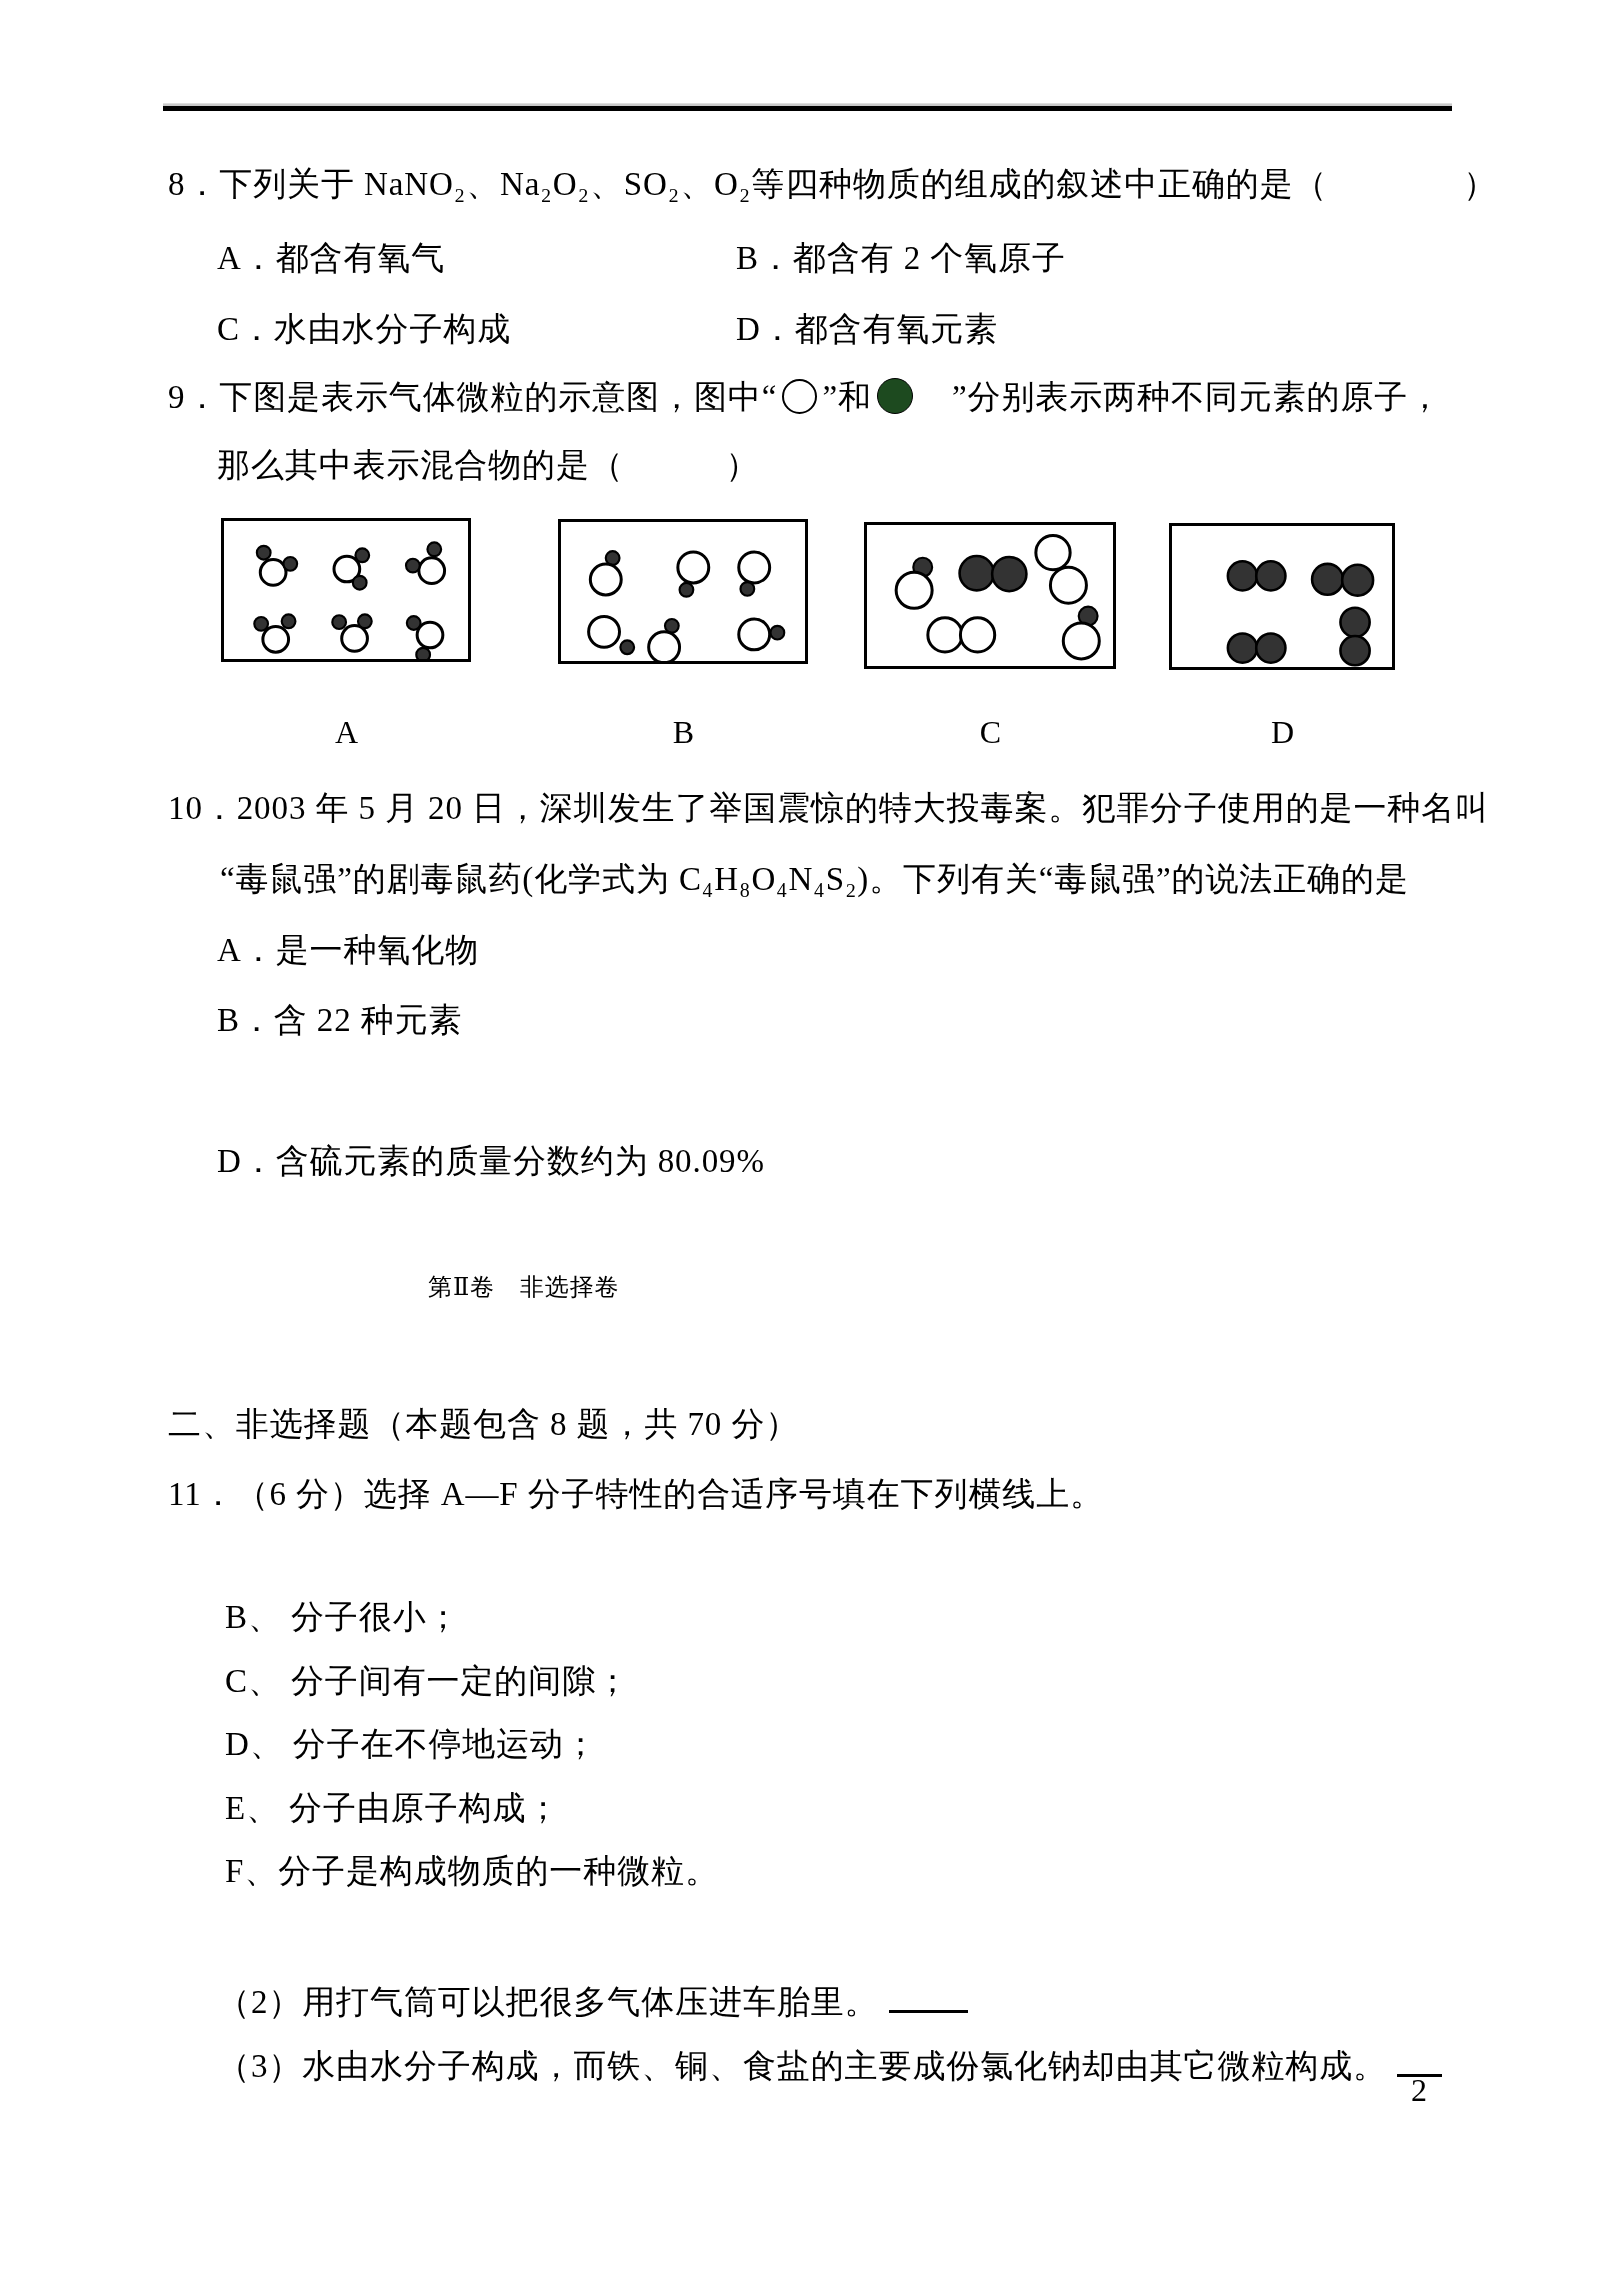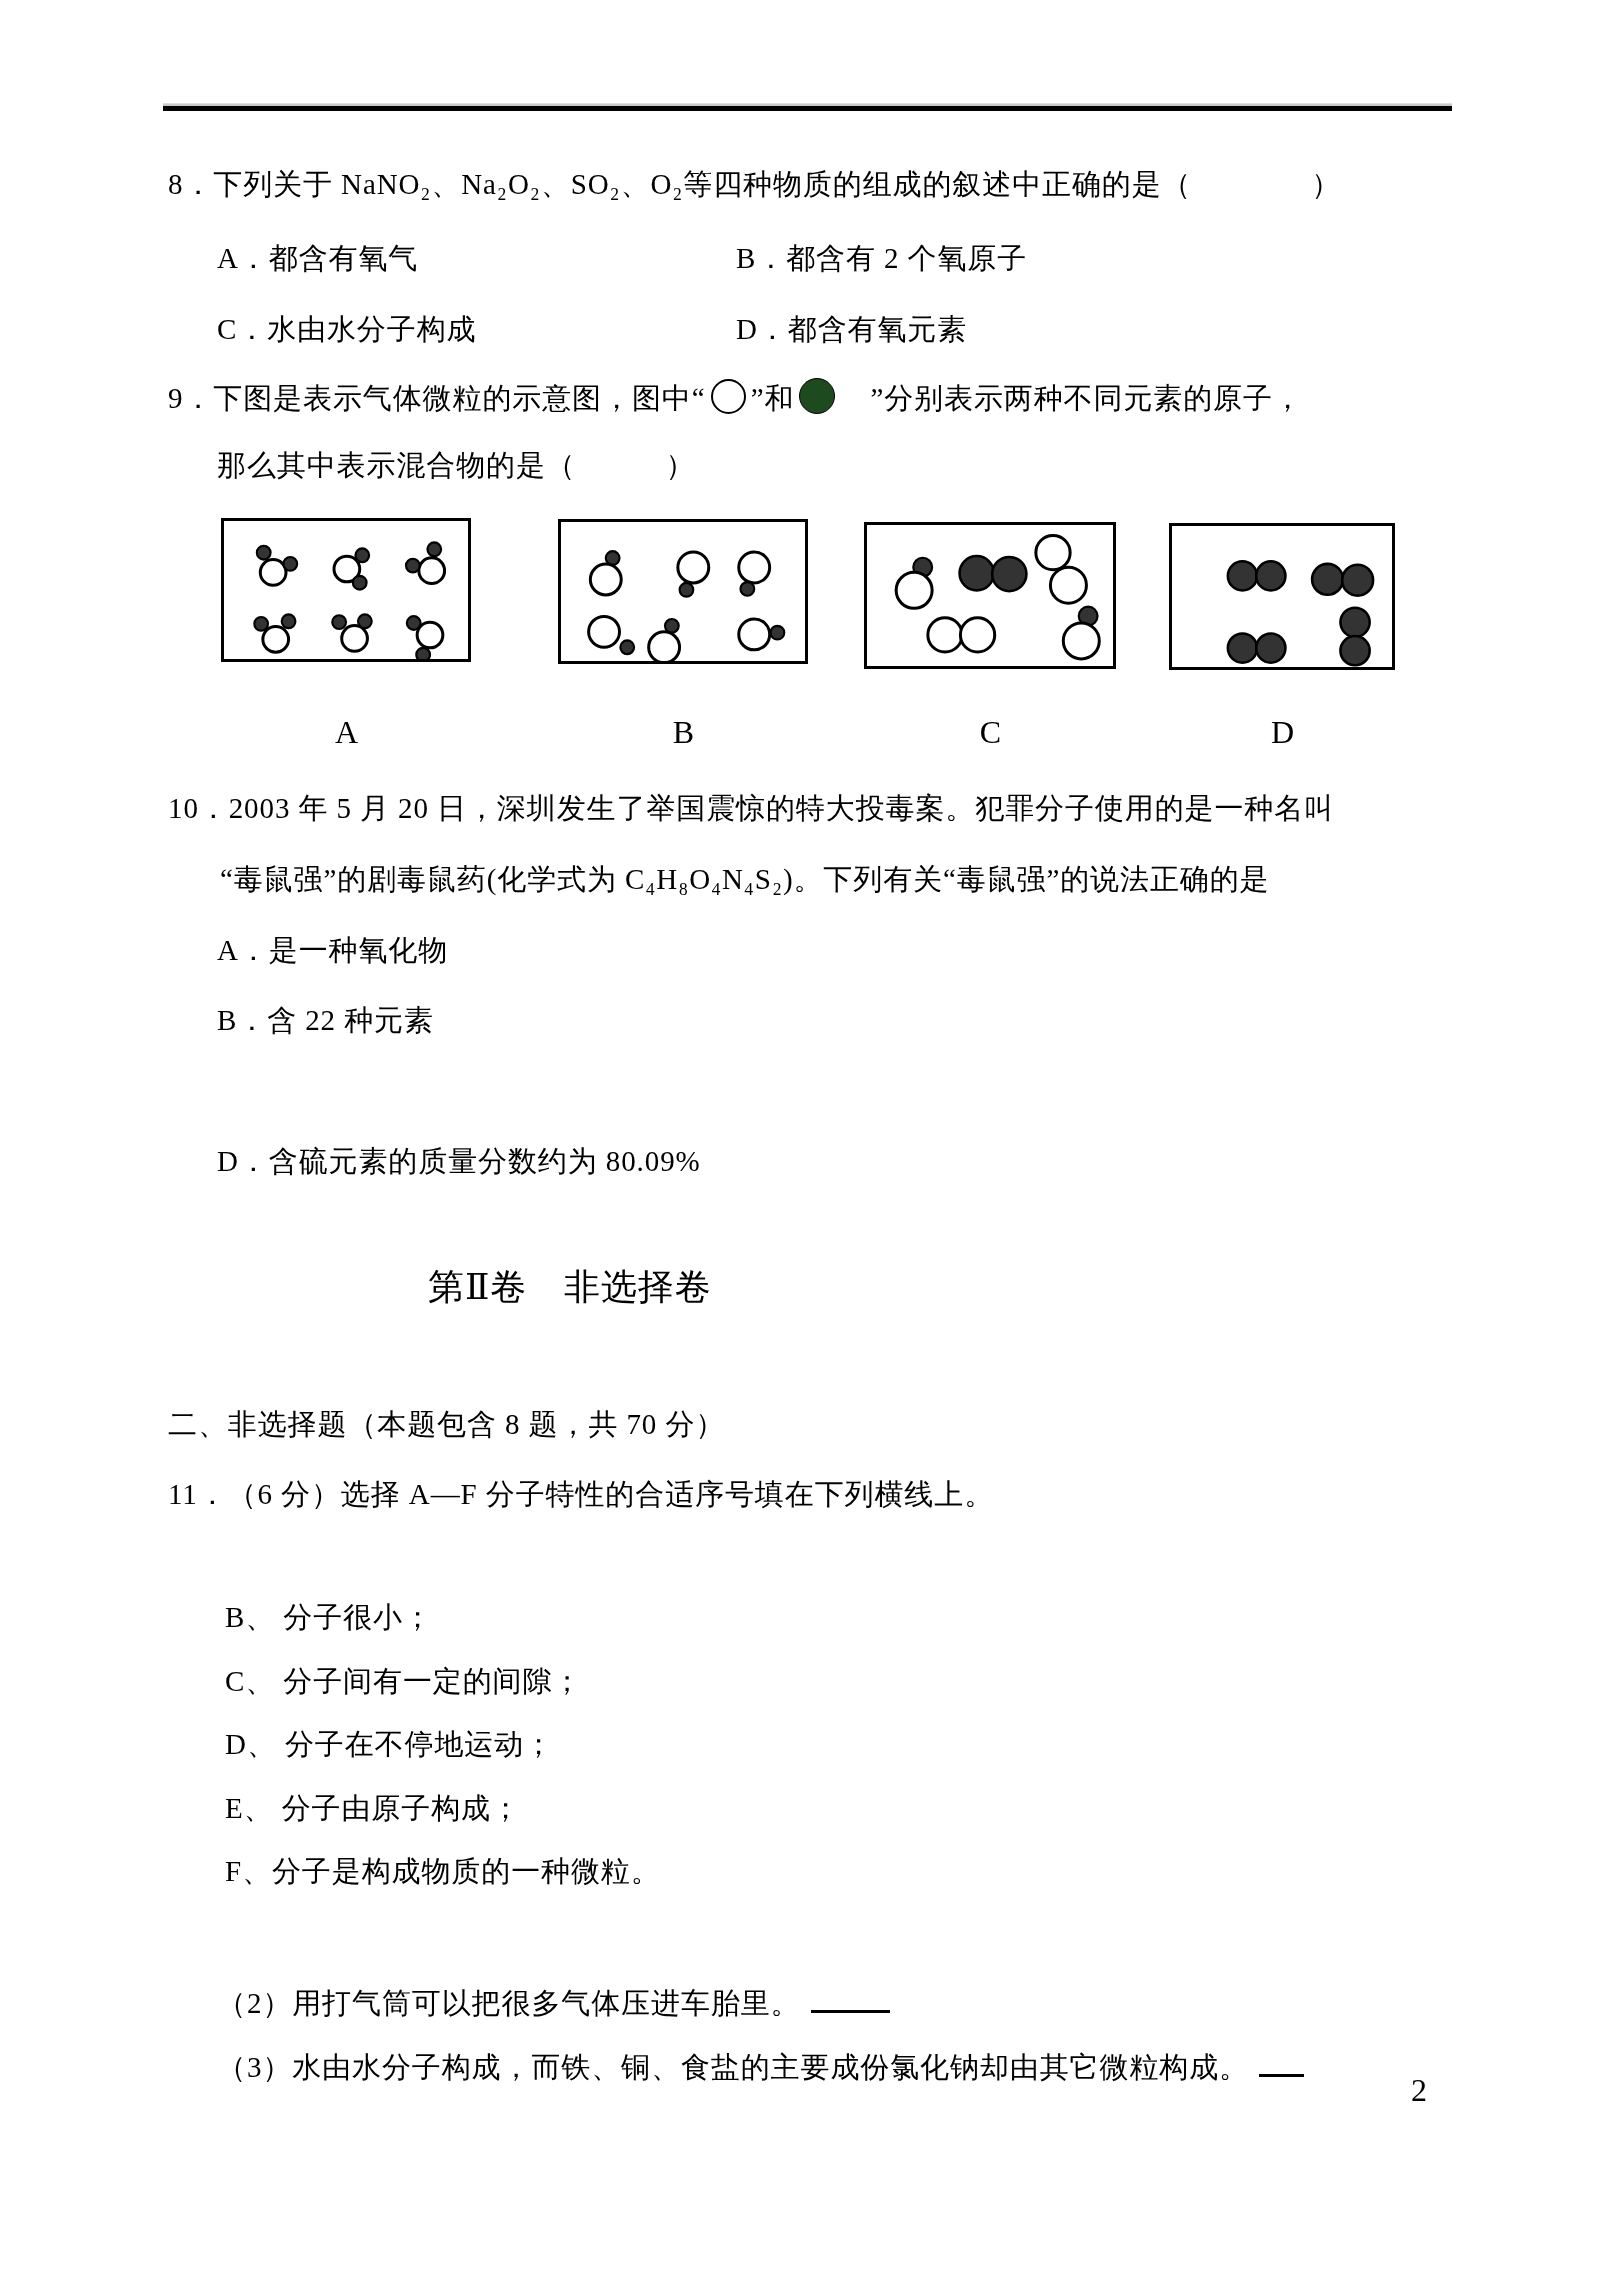--- a/index.html
+++ b/index.html
@@ -7,32 +7,32 @@
     position:relative;
     width:1616px;height:2284px;
     background:#ffffff;
     font-family:"Liberation Serif","DejaVu Serif",serif;
     color:#000;
     overflow:hidden;
   }
   .line{
     position:absolute;
     white-space:nowrap;
-    font-size:29px;
+    font-size:33px;
     line-height:39px;
     letter-spacing:0.9px;
   }
   .rule{
     position:absolute;
     left:163px;top:106px;
     width:1289px;height:5.1px;
     background:#000;
     box-shadow:0 -2.6px 0 #c9c9c9;
   }
-  .heading{font-size:36px;}
+  .heading{font-size:24px;}
   .atom-inline{
     display:inline-block;
     border-radius:50%;
     vertical-align:-6px;
     margin:0 5.1px;
   }
   .atom-white-inline{
     width:31px;height:31px;
     background:#fff;
     border:2.6px solid #000;

